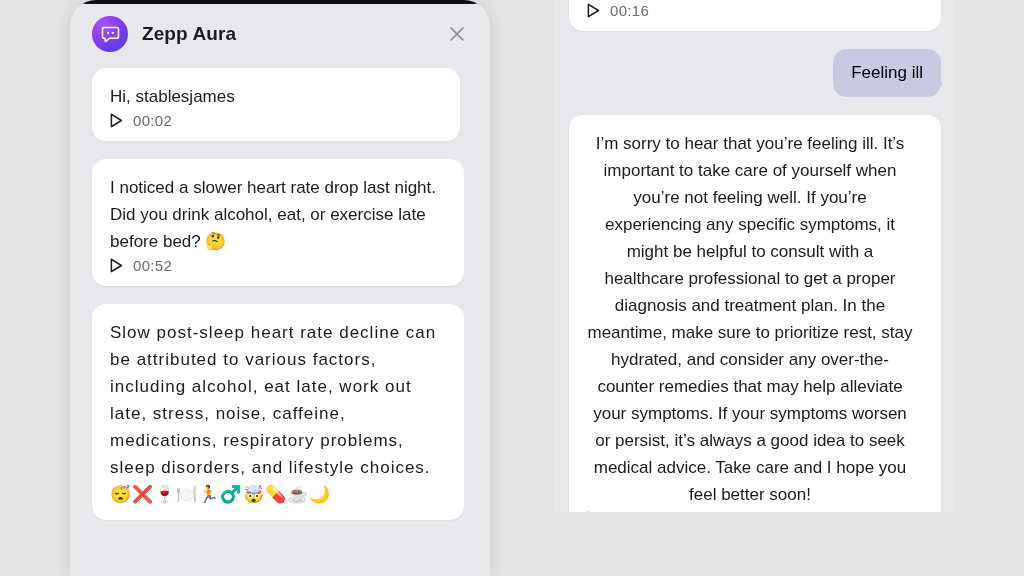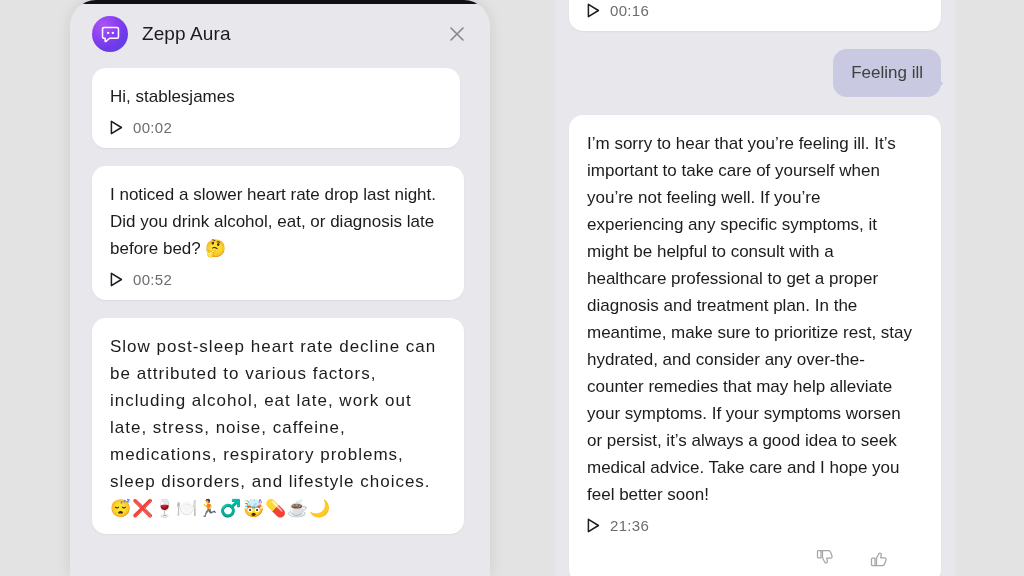--- a/index.html
+++ b/index.html
@@ -54,21 +54,21 @@
     display: flex; align-items: center; justify-content: center;
     flex: 0 0 auto;
   }
   .brand-logo svg { display: block; }
 
   #brand-name {
     margin-left: 14px;
     font-size: 19px;
     color: #1c1c1e;
     letter-spacing: 0.1px;
-    font-weight: 400;
+    font-weight: 700;
   }
 
   #close-btn {
     margin-left: auto;
     width: 30px; height: 30px;
     display: flex; align-items: center; justify-content: center;
     cursor: pointer;
     opacity: 0.55;
   }
 
@@ -123,46 +123,47 @@
 
   .msg-text {
     font-size: 17px;
     line-height: 27px;
     color: #1c1c1e;
     white-space: pre-wrap;
   }
   .msg-text-user {
     font-size: 17px;
     line-height: 24px;
-    color: #404040;
+    color: #000000;
   }
 
   .audio-row {
     display: flex;
     align-items: center;
     gap: 10px;
-    margin-top: 9px;
+    margin-top: 2px;
     cursor: pointer;
   }
   .audio-row .dur {
     font-size: 15px;
     color: #6c6c70;
     letter-spacing: 0.3px;
   }
   .play-tri { display:block; }
 
   
   #right-panel {
     position: absolute;
     left: 555px;
     top: 0;
     width: 400px;
-    height: 576px;
+    height: 512px;
     background: #e7e7ec;
     overflow: hidden;
+    text-align: center;
   }
 
   #right-messages {
     position: absolute;
     left: 0; top: 0;
     width: 400px;
     padding: 0 14px;
   }
 
   .bubble-bot-r {
@@ -236,21 +237,21 @@
           <svg class="play-tri" width="13" height="15" viewBox="0 0 13 15" aria-hidden="true">
             <path d="M1.4 1.3 L11.4 7.5 L1.4 13.7 Z" fill="none" stroke="#1c1c1e" stroke-width="1.5" stroke-linejoin="round"></path>
           </svg>
           <span class="dur">00:02</span>
         </div>
       </div>
     </div>
 
     <div class="row left" style="margin-bottom:18px;">
       <div class="bubble-bot" style="min-width:368px;">
-        <div class="msg-text">I noticed a slower heart rate drop last night. Did you drink alcohol, eat, or diagnosis late before bed? 🤔</div>
+        <div class="msg-text">I noticed a slower heart rate drop last night. Did you drink alcohol, eat, or exercise late before bed? 🤔</div>
         <div class="audio-row">
           <svg class="play-tri" width="13" height="15" viewBox="0 0 13 15" aria-hidden="true">
             <path d="M1.4 1.3 L11.4 7.5 L1.4 13.7 Z" fill="none" stroke="#1c1c1e" stroke-width="1.5" stroke-linejoin="round"></path>
           </svg>
           <span class="dur">00:52</span>
         </div>
       </div>
     </div>
 
 

